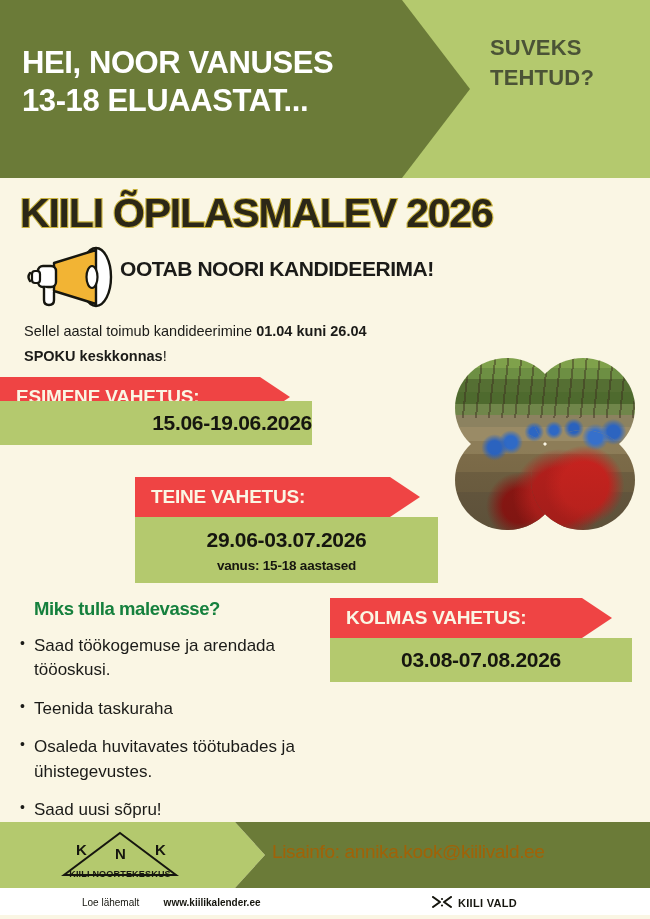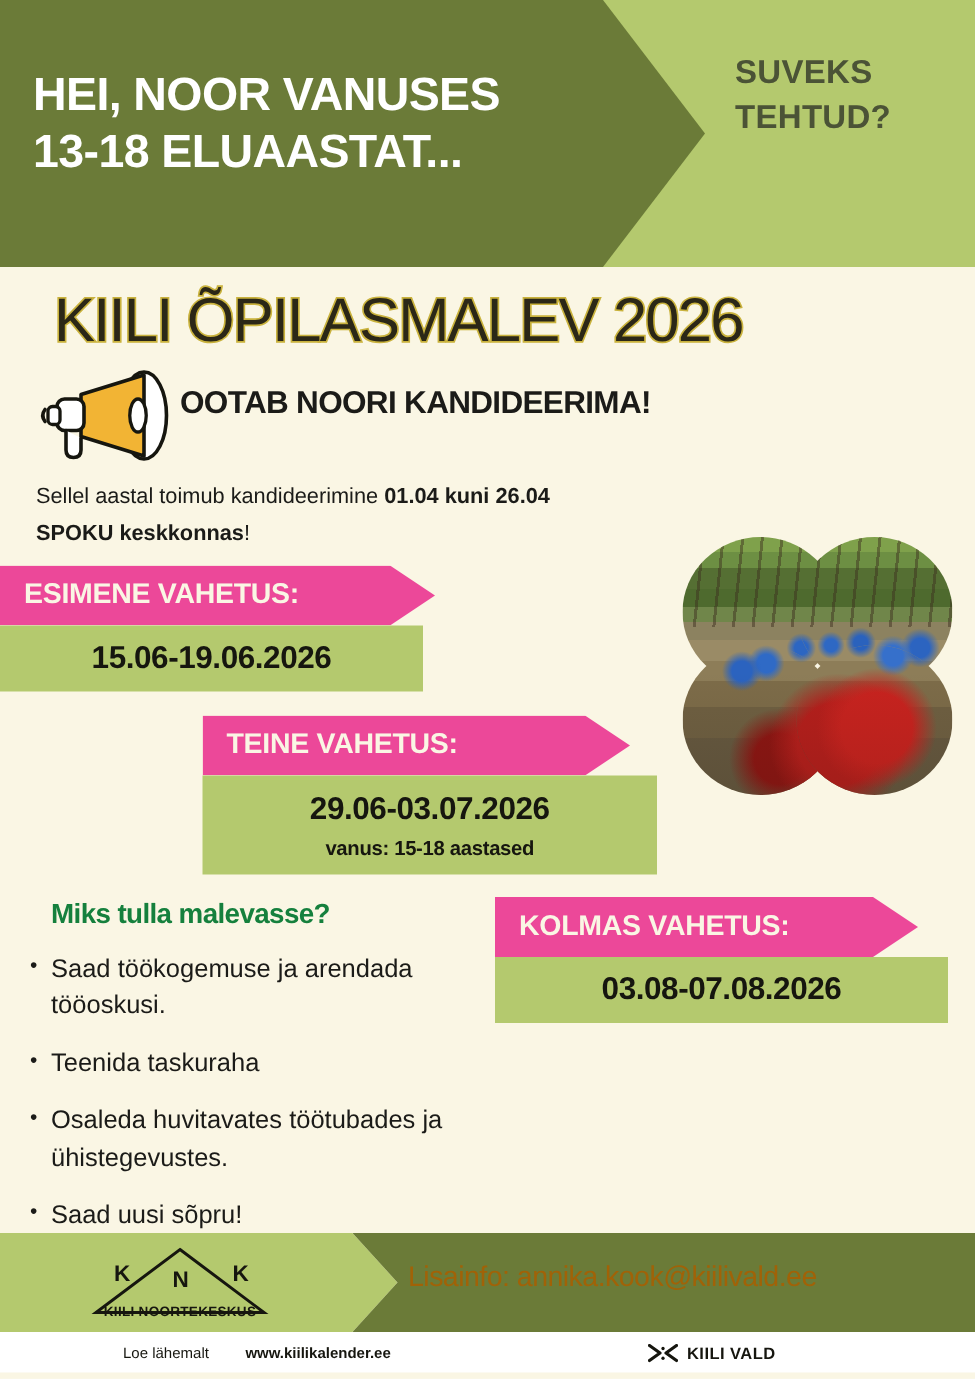--- a/index.html
+++ b/index.html
@@ -68,27 +68,26 @@
     letter-spacing: 0.2px;
   }
   .header-side span { display: block; }
 
   
   .title {
     position: absolute;
     left: 20px;
     top: 190px;
     font-size: 41px;
-    font-weight: 400;
+    font-weight: 700;
     letter-spacing: -1.2px;
     color: #2b2717;
     -webkit-text-stroke: 2.2px #c9b23d;
     paint-order: stroke fill;
     white-space: nowrap;
-    margin-left: 16px;
   }
 
   
   .megaphone {
     position: absolute;
     left: 24px;
     top: 246px;
     width: 100px;
     height: 62px;
   }
@@ -172,21 +171,21 @@
       repeating-linear-gradient(96deg,
         rgba(60,45,30,0.55) 0 2px,
         rgba(255,255,255,0) 2px 13px);
     opacity: 0.85;
   }
 
   
   .shift-head {
     position: absolute;
     height: 40px;
-    background: #ec4899;
+    background: #ef4444;
     display: flex;
     align-items: center;
     color: #faf6e4;
     font-size: 19px;
     font-weight: 800;
     letter-spacing: -0.2px;
     padding-left: 16px;
   }
   .shift-body {
     position: absolute;
@@ -205,21 +204,21 @@
   .shift-note {
     font-size: 13.5px;
     font-weight: 800;
     margin-top: 6px;
     letter-spacing: -0.2px;
   }
 
   
   #shift1-head { left: 0; top: 377px; width: 290px;
     clip-path: polygon(0 0, 260px 0, 290px 20px, 260px 40px, 0 40px); }
-  #shift1-body { left: 0; top: 417px; width: 282px; height: 44px; }
+  #shift1-body { left: 0; top: 401px; width: 312px; height: 44px; align-items: flex-end; }
 
   
   #shift2-head { left: 135px; top: 477px; width: 285px;
     clip-path: polygon(0 0, 255px 0, 285px 20px, 255px 40px, 0 40px); }
   #shift2-body { left: 135px; top: 517px; width: 303px; height: 66px; }
 
   
   #shift3-head { left: 330px; top: 598px; width: 282px;
     clip-path: polygon(0 0, 252px 0, 282px 20px, 252px 40px, 0 40px); }
   #shift3-body { left: 330px; top: 638px; width: 302px; height: 44px; }

